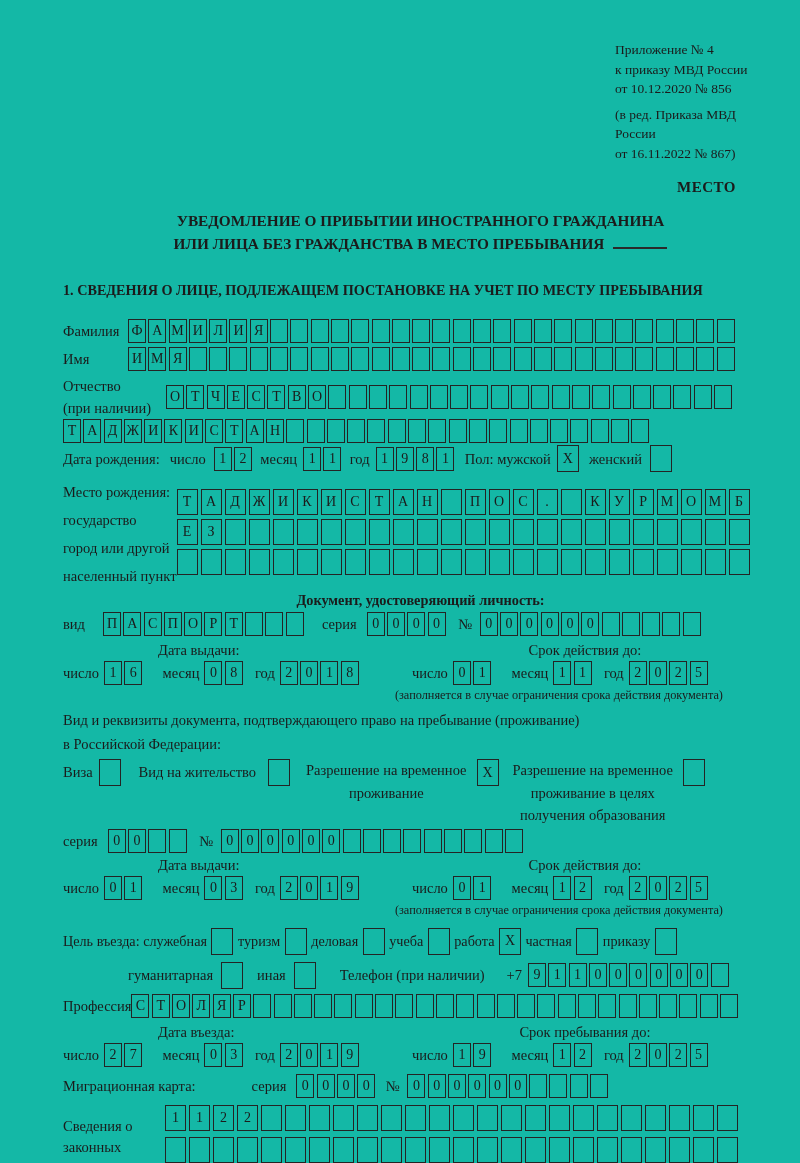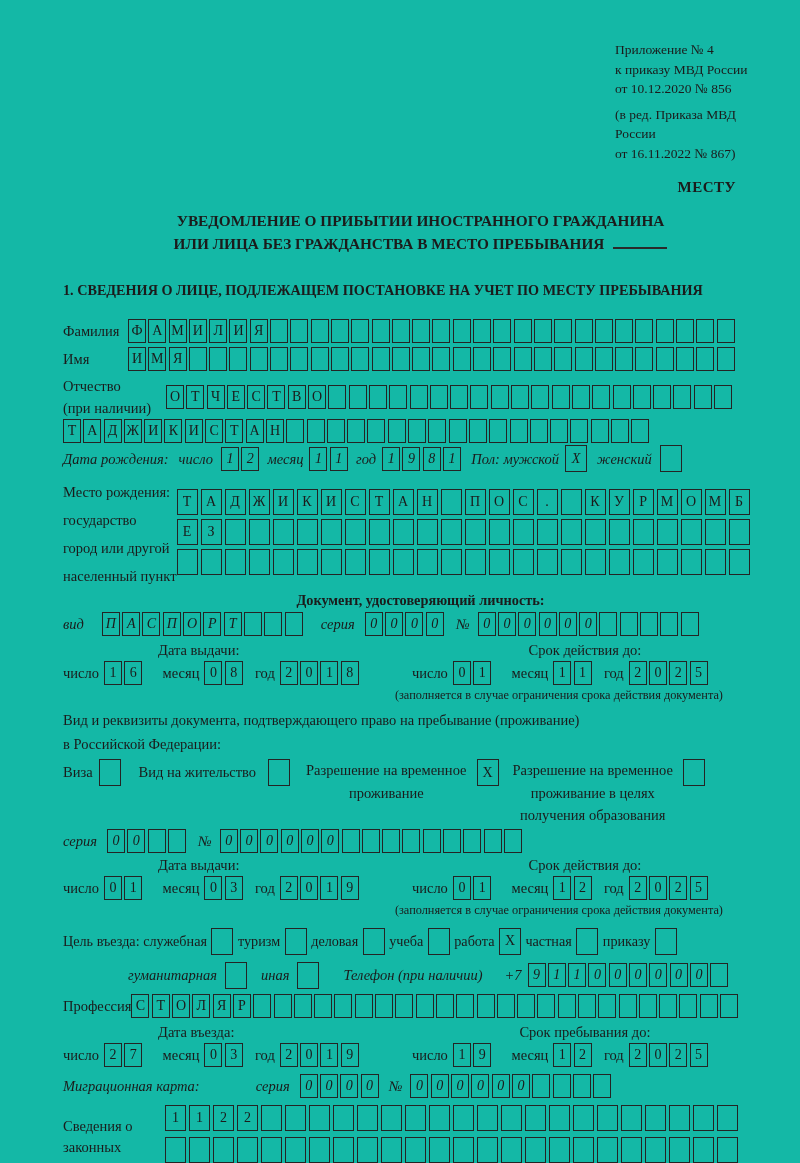--- a/index.html
+++ b/index.html
@@ -8,21 +8,21 @@
     padding:40px 22px 0 63px;position:relative;overflow:hidden;
     font-family:"Liberation Serif","DejaVu Serif",serif;color:#1b1b1b;background:#14b8a6;
   }
   .annex{margin-left:552px;font-size:13.5px;line-height:1.45;}
   .annex .gap{height:6px;}
   .forma{font-weight:700;text-align:right;margin:16px 42px 0 0;font-size:15px;letter-spacing:.5px;}
   .title{font-weight:700;text-align:center;font-size:15.3px;line-height:1.5;margin-top:14px;}
   .uline{display:inline-block;width:54px;border-bottom:2px solid #2a2a2a;margin-left:9px;}
   .section1{font-weight:700;font-size:14.2px;margin-top:26px;}
   .row{display:flex;align-items:center;margin-top:4px;}
-  .irow{display:flex;align-items:center;font-style:italic;}
+  .irow{display:flex;align-items:center;}
   .lbl{font-size:14.5px;line-height:22px;white-space:nowrap;}
   .w65{flex:0 0 65px;}  .w87{flex:0 0 87px;}  .w103{flex:0 0 103px;}
   .w105{flex:0 0 105px;} .w102{flex:0 0 102px;}
   .cells{display:flex;flex-wrap:nowrap;}
   .cell{flex:0 0 auto;width:16px;height:22px;border:1.6px solid #242424;margin-right:2.3px;
         display:flex;align-items:center;justify-content:center;font-size:14px;line-height:1;}
   .wide .cell{width:19px;height:24px;margin-right:3px;}
   .cb .cell{width:20px;height:25px;margin-right:0;}
   .stack > .cells{margin-bottom:4px;}
   .stack.reps > .cells{margin-bottom:6px;}
@@ -52,21 +52,21 @@
 
   <div class="annex">
     <div>Приложение № 4</div>
     <div>к приказу МВД России</div>
     <div>от 10.12.2020 № 856</div>
     <div class="gap"></div>
     <div>(в ред. Приказа МВД России</div>
     <div>от 16.11.2022 № 867)</div>
   </div>
 
-  <div class="forma">МЕСТУ</div>
+  <div class="forma">МЕСТО</div>
 
   <div class="title">
     <div>УВЕДОМЛЕНИЕ О ПРИБЫТИИ ИНОСТРАННОГО ГРАЖДАНИНА</div>
     <div><span>ИЛИ ЛИЦА БЕЗ ГРАЖДАНСТВА В МЕСТО ПРЕБЫВАНИЯ</span><span class="uline"></span></div>
   </div>
 
   <div class="section1">1. СВЕДЕНИЯ О ЛИЦЕ, ПОДЛЕЖАЩЕМ ПОСТАНОВКЕ НА УЧЕТ ПО МЕСТУ ПРЕБЫВАНИЯ</div>
 
   <div class="row" style="margin-top:20px">
     <div class="lbl w65">Фамилия</div>

